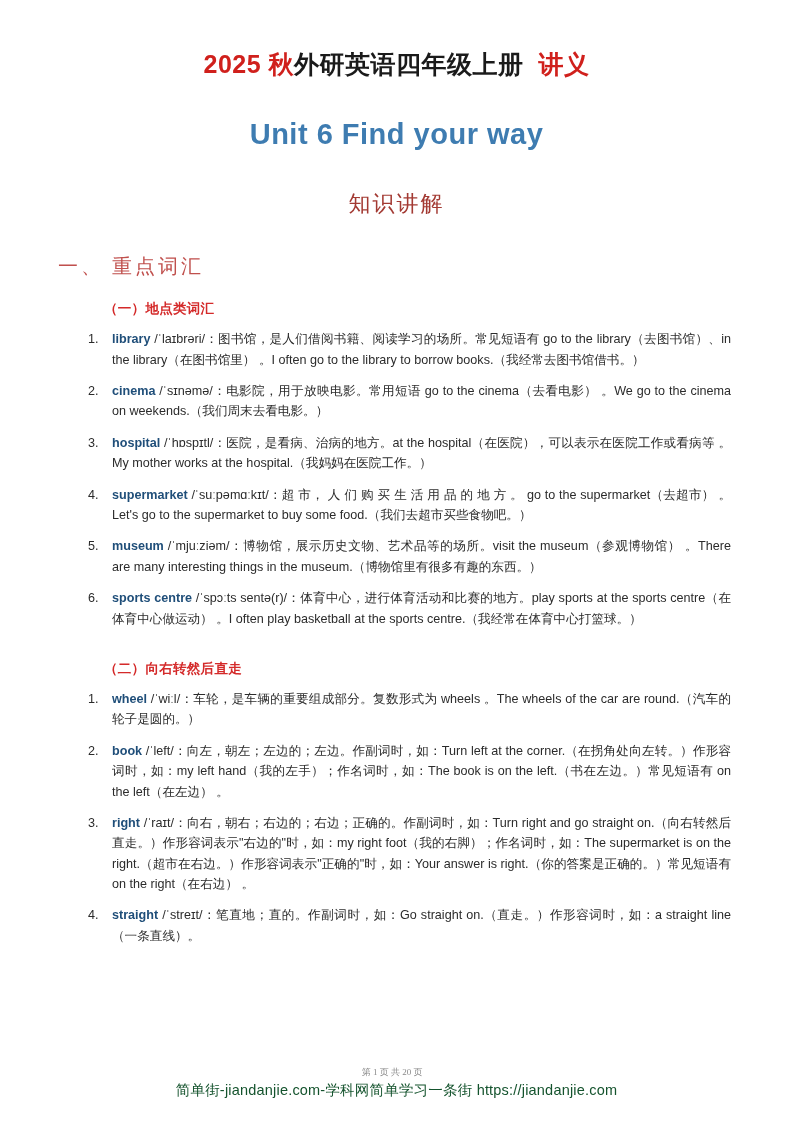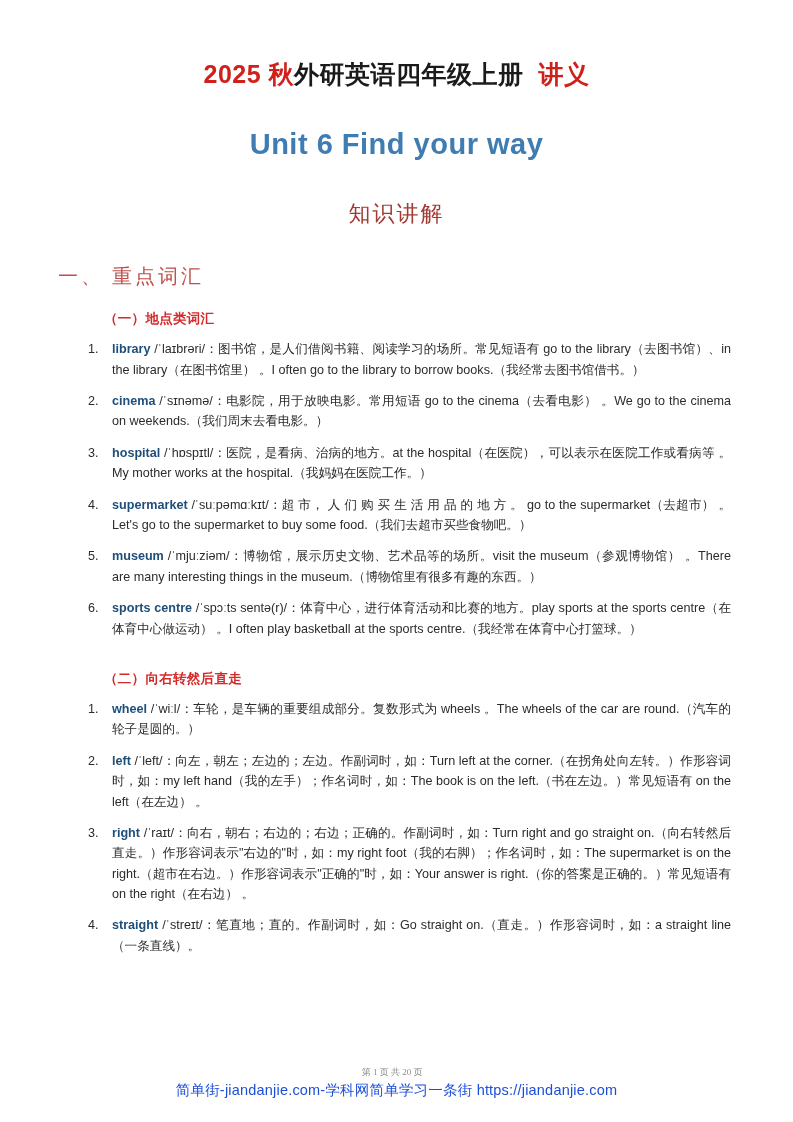--- a/index.html
+++ b/index.html
@@ -27,21 +27,21 @@
   .title-block {
     text-align: center;
     padding-top: 44px;
   }
   .doc-title {
     font-family: "Liberation Sans", "DejaVu Sans", sans-serif;
     font-size: 25px;
     font-weight: bold;
     letter-spacing: 0.5px;
     line-height: 1.25;
-    margin: 15px;
+    margin: 5px;
   }
   .doc-title .seg-red { color: #D0201C; }
   .doc-title .seg-dark { color: #1a1a1a; }
 
   .unit-title {
     font-family: "Liberation Sans", "DejaVu Sans", sans-serif;
     font-size: 29px;
     font-weight: bold;
     color: #3E7CB1;
     margin: 16px;
@@ -119,21 +119,21 @@
     text-align: center;
   }
   .page-num {
     font-size: 9px;
     color: #8a8a8a;
     margin: 0 9px 2px 0;
     font-family: "Liberation Serif", "DejaVu Serif", serif;
   }
   .watermark {
     font-size: 14.5px;
-    color: #1d4ed8;
+    color: #14532d;
     margin: 0;
     font-family: "Liberation Sans", "DejaVu Sans", sans-serif;
     letter-spacing: 0.2px;
   }
 </style>
 </head>
 <body>
 
 <div class="page">
 
@@ -177,21 +177,21 @@
   </ol>
 
   <h5 class="section-h2">（二）向右转然后直走</h5>
 
   <ol class="vocab-list">
     <li>
       <span class="term">wheel</span>
       <span class="phon">/ˈwiːl/：</span><span>车轮，是车辆的重要组成部分。复数形式为 wheels 。The wheels of the car are round.（汽车的轮子是圆的。）</span>
     </li>
     <li>
-      <span class="term">left</span>
+      <span class="term">book</span>
       <span class="phon">/ˈleft/：</span><span>向左，朝左；左边的；左边。作副词时，如：Turn left at the corner.（在拐角处向左转。）作形容词时，如：my left hand（我的左手）；作名词时，如：The book is on the left.（书在左边。）常见短语有 on the left（在左边） 。</span>
     </li>
     <li>
       <span class="term">right</span>
       <span class="phon">/ˈraɪt/：</span><span>向右，朝右；右边的；右边；正确的。作副词时，如：Turn right and go straight on.（向右转然后直走。）作形容词表示"右边的"时，如：my right foot（我的右脚）；作名词时，如：The supermarket is on the right.（超市在右边。）作形容词表示"正确的"时，如：Your answer is right.（你的答案是正确的。）常见短语有 on the right（在右边） 。</span>
     </li>
     <li>
       <span class="term">straight</span>
       <span class="phon">/ˈstreɪt/：</span><span>笔直地；直的。作副词时，如：Go straight on.（直走。）作形容词时，如：a straight line（一条直线）。</span>
     </li>

